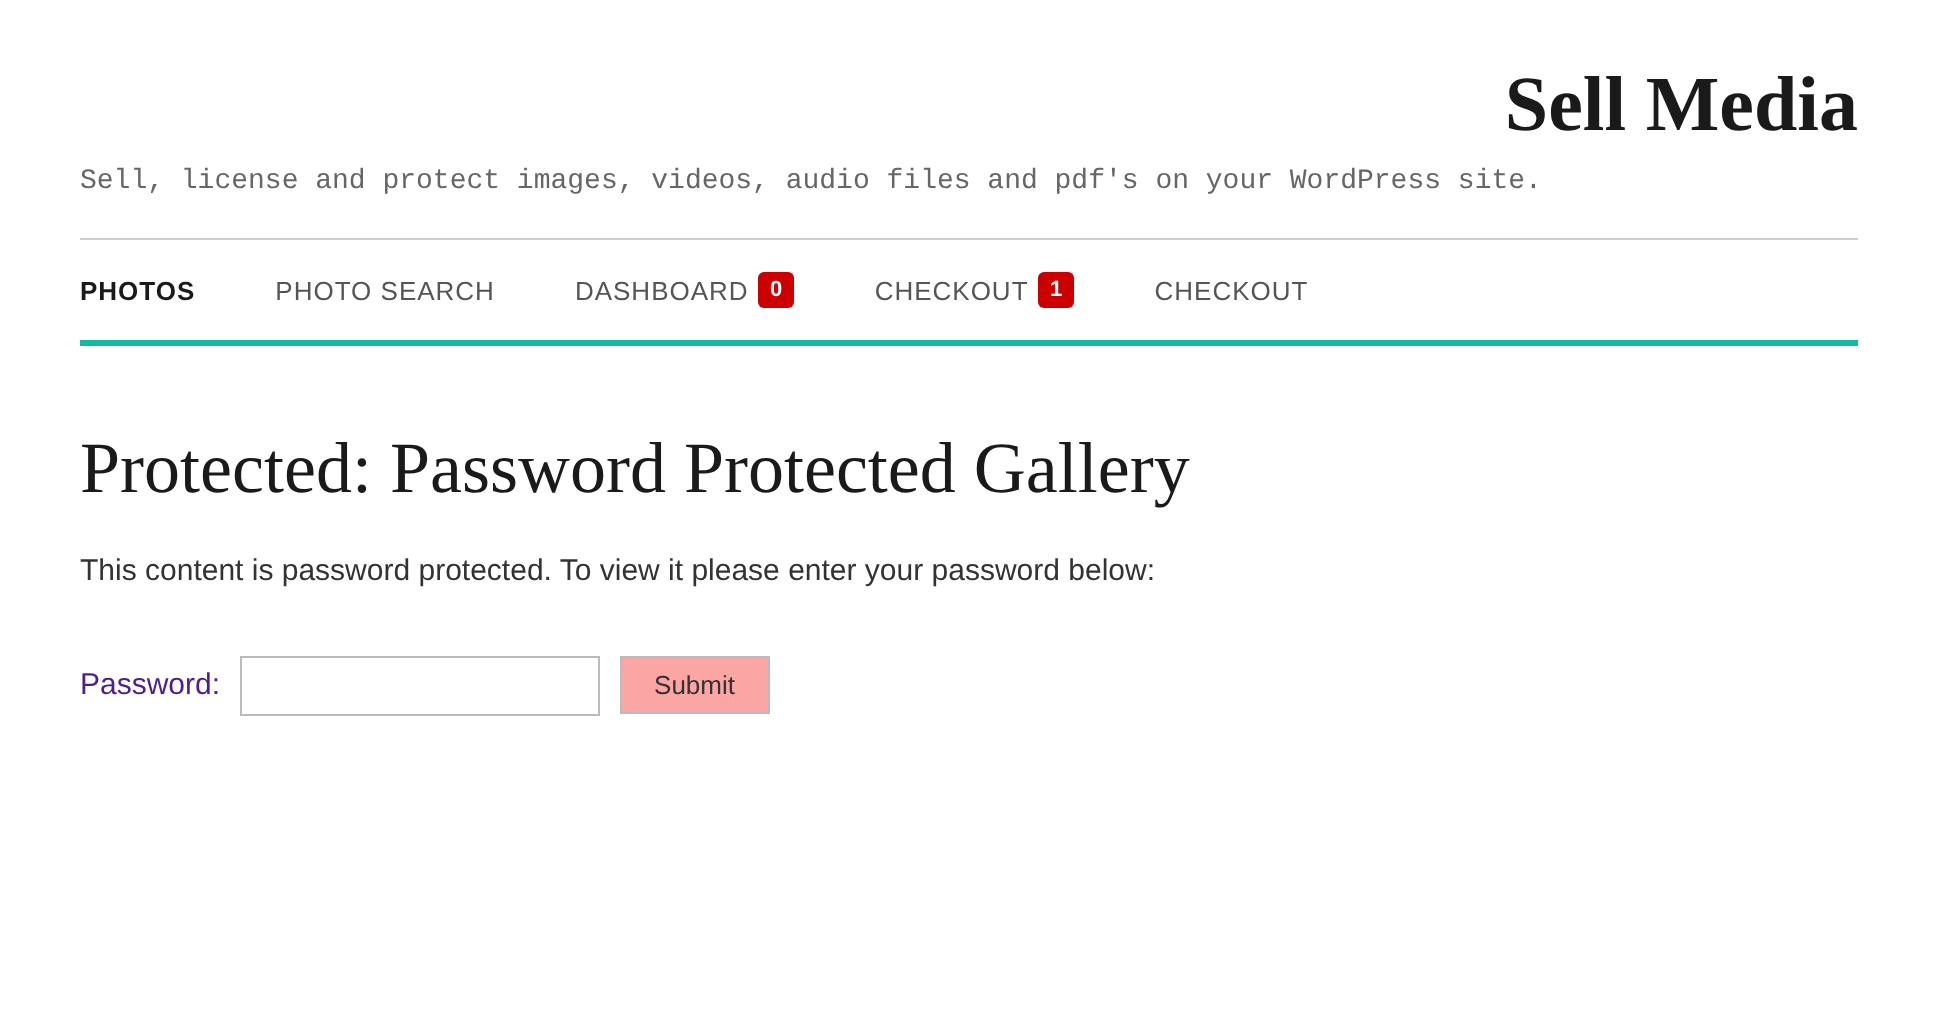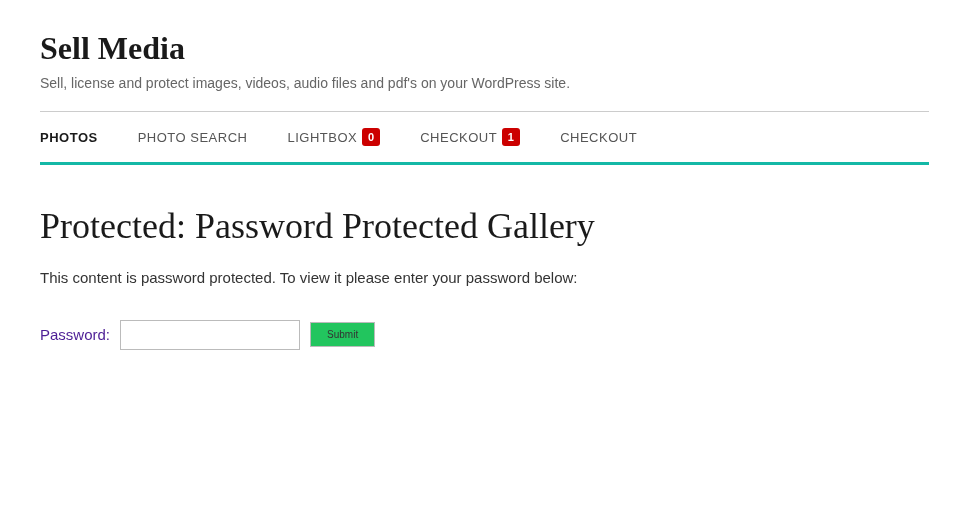--- a/index.html
+++ b/index.html
@@ -11,31 +11,32 @@
     body {
       background: #ffffff;
       font-family: Georgia, 'Times New Roman', serif;
       color: #333333;
       width: 969px;
       min-height: 511px;
       padding: 30px 40px;
     }
 
     .site-title {
-      font-size: 32px;
+      font-size: 39px;
       font-weight: 700;
       color: #1a1a1a;
       font-family: Georgia, serif;
       margin-bottom: 8px;
+      text-align: right;
     }
 
     .site-tagline {
       font-size: 14px;
       color: #666666;
-      font-family: Liberation Sans, sans-serif;
+      font-family: Liberation Mono, monospace;
       margin-bottom: 20px;
     }
 
     .nav-divider {
       border: none;
       border-top: 1px solid #cccccc;
       margin-bottom: 0;
     }
 
     .nav-bar {
@@ -114,24 +115,24 @@
     .password-input {
       border: 1px solid #bbbbbb;
       padding: 6px 8px;
       font-size: 14px;
       width: 180px;
       font-family: Arial, sans-serif;
       outline: none;
     }
 
     .submit-button {
-      background: #22c55e;
+      background: #fca5a5;
       border: 1px solid #bbbbbb;
       padding: 6px 16px;
-      font-size: 10px;
+      font-size: 13px;
       font-family: Arial, sans-serif;
       color: #333333;
       cursor: pointer;
     }
   </style>
 </head>
 <body>
 
 <div>
   <h1 class="site-title">Sell Media</h1>
@@ -141,21 +142,21 @@
 <hr class="nav-divider">
 
 <nav class="nav-bar">
   <a class="nav-item active">
     <span>PHOTOS</span>
   </a>
   <a class="nav-item">
     <span>PHOTO SEARCH</span>
   </a>
   <a class="nav-item">
-    <span>LIGHTBOX</span>
+    <span>DASHBOARD</span>
     <span class="nav-badge">0</span>
   </a>
   <a class="nav-item">
     <span>CHECKOUT</span>
     <span class="nav-badge">1</span>
   </a>
   <a class="nav-item">
     <span>CHECKOUT</span>
   </a>
 </nav>

